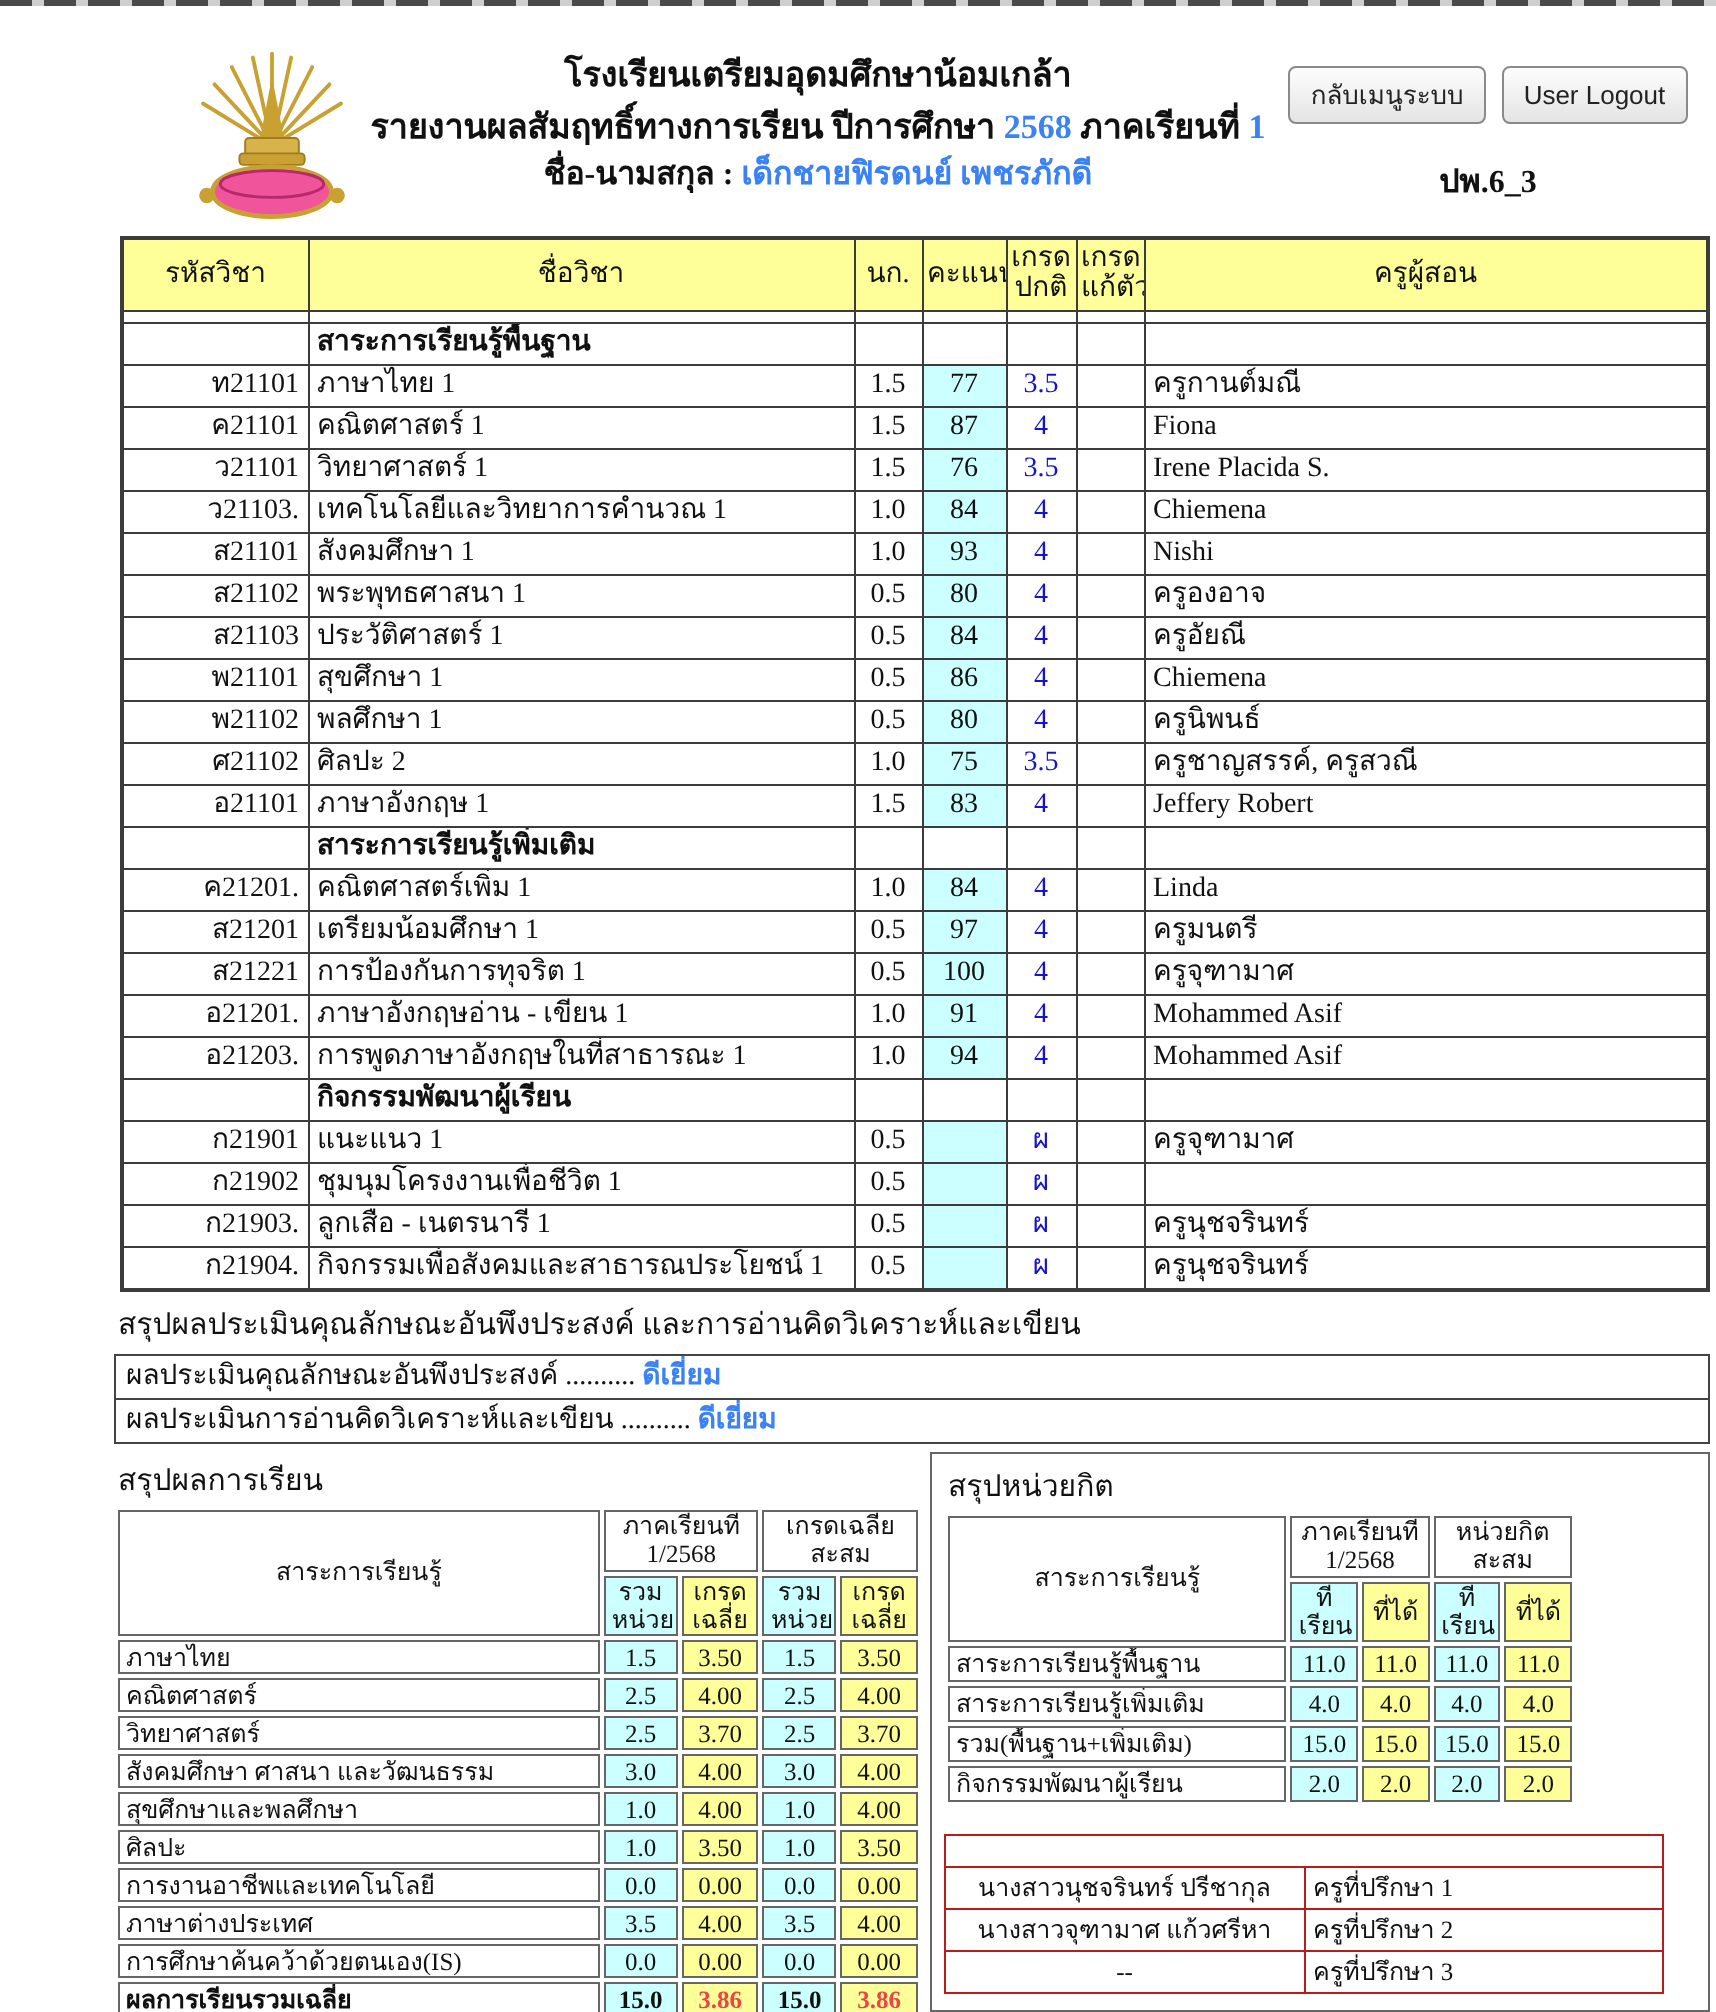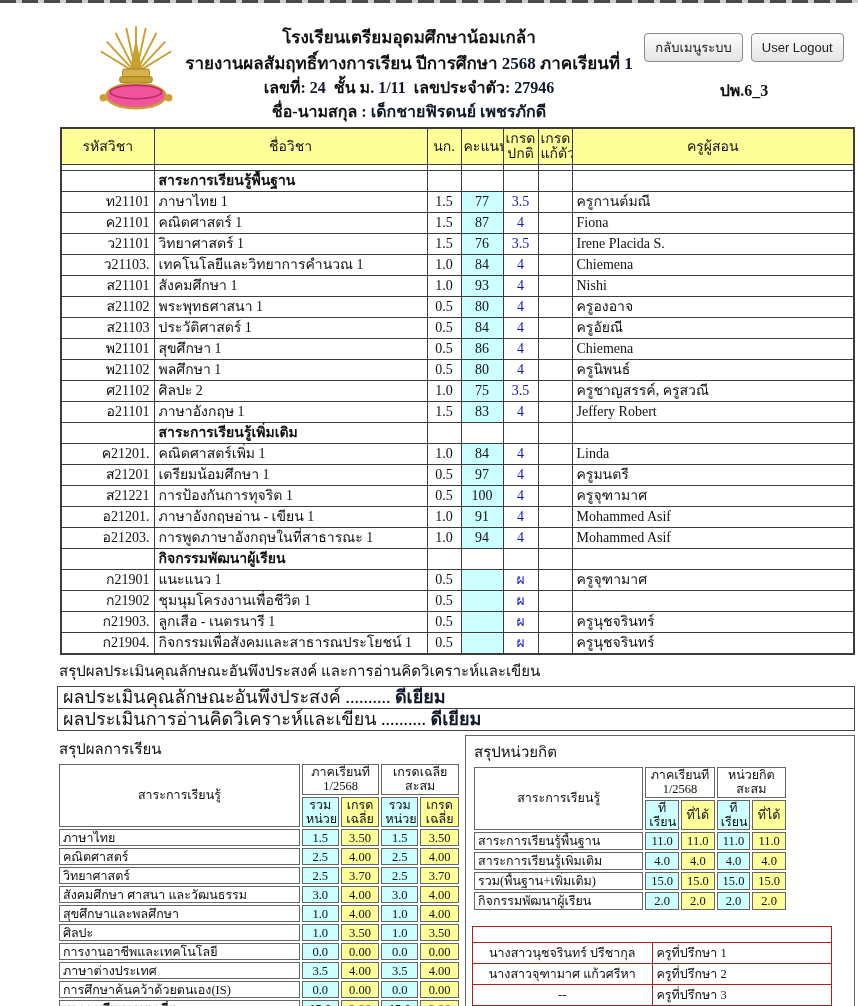--- a/index.html
+++ b/index.html
@@ -1,18 +1,18 @@
 <!DOCTYPE html>
 <html><head>
 <meta charset="utf-8">
 <style>
   html,body{margin:0;padding:0;background:#fff;}
   body{width:858px;height:1006px;font-family:"Liberation Serif","DejaVu Serif",serif;color:#111;overflow:hidden;position:relative;}
   .top-strip{height:3px;background:repeating-linear-gradient(90deg,#4a4a4a 0 16px,#cfcfcf 16px 22px);}
-  .blue{color:#0f172a;font-weight:bold;}
+  .blue{color:#3b82f6;font-weight:bold;}
   button{font-family:"Liberation Sans","DejaVu Sans",sans-serif;font-size:13px;padding:3px 10px;border:1px solid #8a8a8a;border-radius:4px;background:linear-gradient(#fdfdfd,#e4e4e4);cursor:pointer;color:#222;}
 
   
   .header{display:flex;padding:20px 4px 0 0;}
   .crest{flex:0 0 auto;width:96px;height:92px;margin-left:88px;}
   .header-center{flex:1;text-align:center;font-weight:bold;font-size:17px;line-height:1.5;padding-top:2px;}
   .header-center .h-sub{font-size:16px;}
   .header-right{flex:0 0 220px;text-align:center;padding-top:10px;}
   .btn-row{display:flex;gap:8px;justify-content:center;}
   .form-code{margin-top:16px;font-weight:bold;font-size:16px;text-align:center;}
@@ -27,21 +27,21 @@
   td.c-score{text-align:center;background:#ccffff;}
   td.c-grade{text-align:center;color:#1515c8;font-weight:bold;}
   td.c-regrade{text-align:center;}
   tr.section-row td{background:#fff !important;}
   tr.section-row td.c-subject{font-weight:bold;}
   tr.spacer-row td{height:5px;background:#fff !important;padding:0;}
 
   
   .conduct{margin:4px 3px 0 57px;}
   .conduct-heading{font-size:15px;margin:4px 0 3px 2px;}
-  .conduct-box{border:1px solid #444;font-size:18px;padding:1px 5px;height:19px;line-height:19px;white-space:nowrap;overflow:hidden;}
+  .conduct-box{border:1px solid #444;font-size:14px;padding:1px 5px;height:19px;line-height:19px;white-space:nowrap;overflow:hidden;}
   .conduct-box + .conduct-box{margin-top:-1px;}
 
   
   .bottom{display:flex;margin:4px 3px 0 57px;gap:4px;align-items:flex-start;}
   .left-col{width:404px;}
   .sum-title{font-size:15px;margin:2px 0 1px 2px;}
   table.sum{border-collapse:separate;border-spacing:2px;font-size:12.5px;width:100%;table-layout:fixed;}
   table.sum td{border:1px solid #666;padding:0 3px;height:15px;line-height:1.15;overflow:hidden;white-space:nowrap;}
   table.sum td.hd{text-align:center;white-space:normal;}
   td.bg-c{background:#ccffff;text-align:center;}
@@ -85,28 +85,20 @@
     <circle cx="84" cy="78" r="4" fill="#c9a132"></circle>
   </svg>
 
   <div class="header-center">
     <div class="h-line">โรงเรียนเตรียมอุดมศึกษาน้อมเกล้า</div>
     <div class="h-line">
       <span>รายงานผลสัมฤทธิ์ทางการเรียน ปีการศึกษา</span>
       <span class="blue">2568</span>
       <span>ภาคเรียนที่</span>
       <span class="blue">1</span>
-    </div>
-    <div class="h-line h-sub">
-      <span>เลขที่:</span>
-      <span class="blue">24</span>&nbsp;
-      <span>ชั้น ม.</span>
-      <span class="blue">1/11</span>&nbsp;
-      <span>เลขประจำตัว:</span>
-      <span class="blue">27946</span>
     </div>
     <div class="h-line h-sub">
       <span>ชื่อ-นามสกุล :</span>
       <span class="blue">เด็กชายฟิรดนย์  เพชรภักดี</span>
     </div>
   </div>
 
   <div class="header-right">
     <div class="btn-row">
       <button>กลับเมนูระบบ</button>

